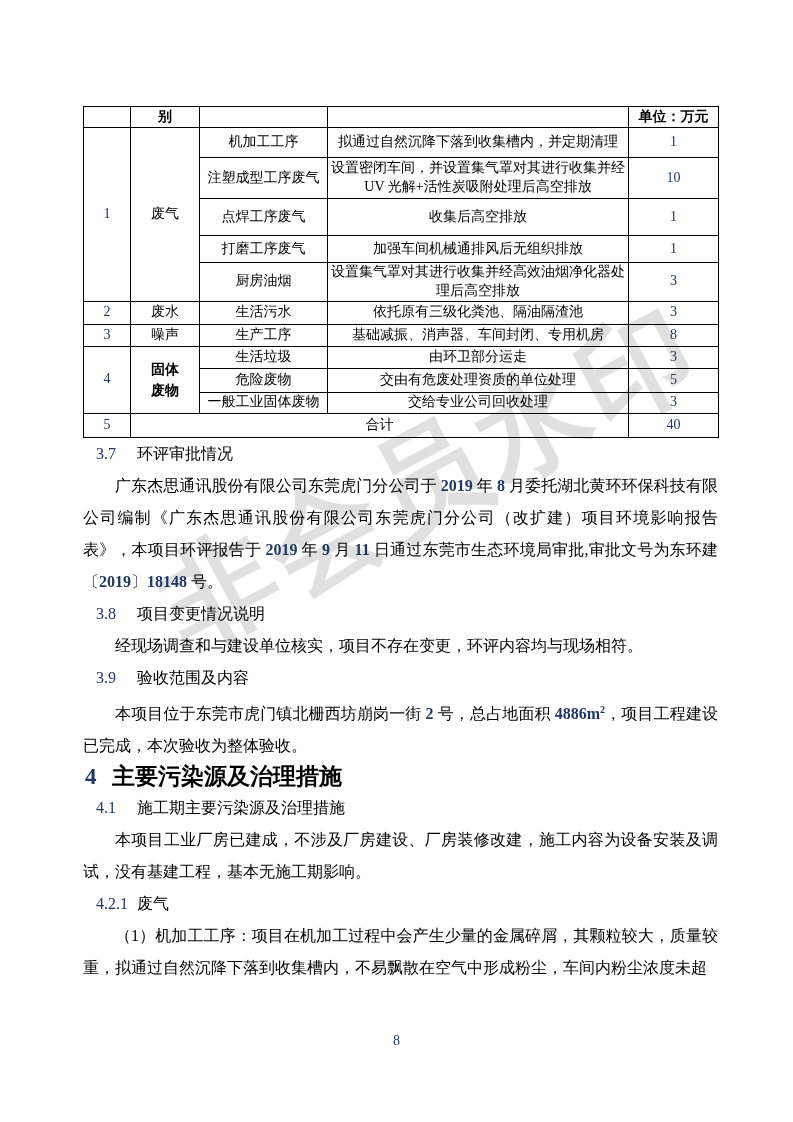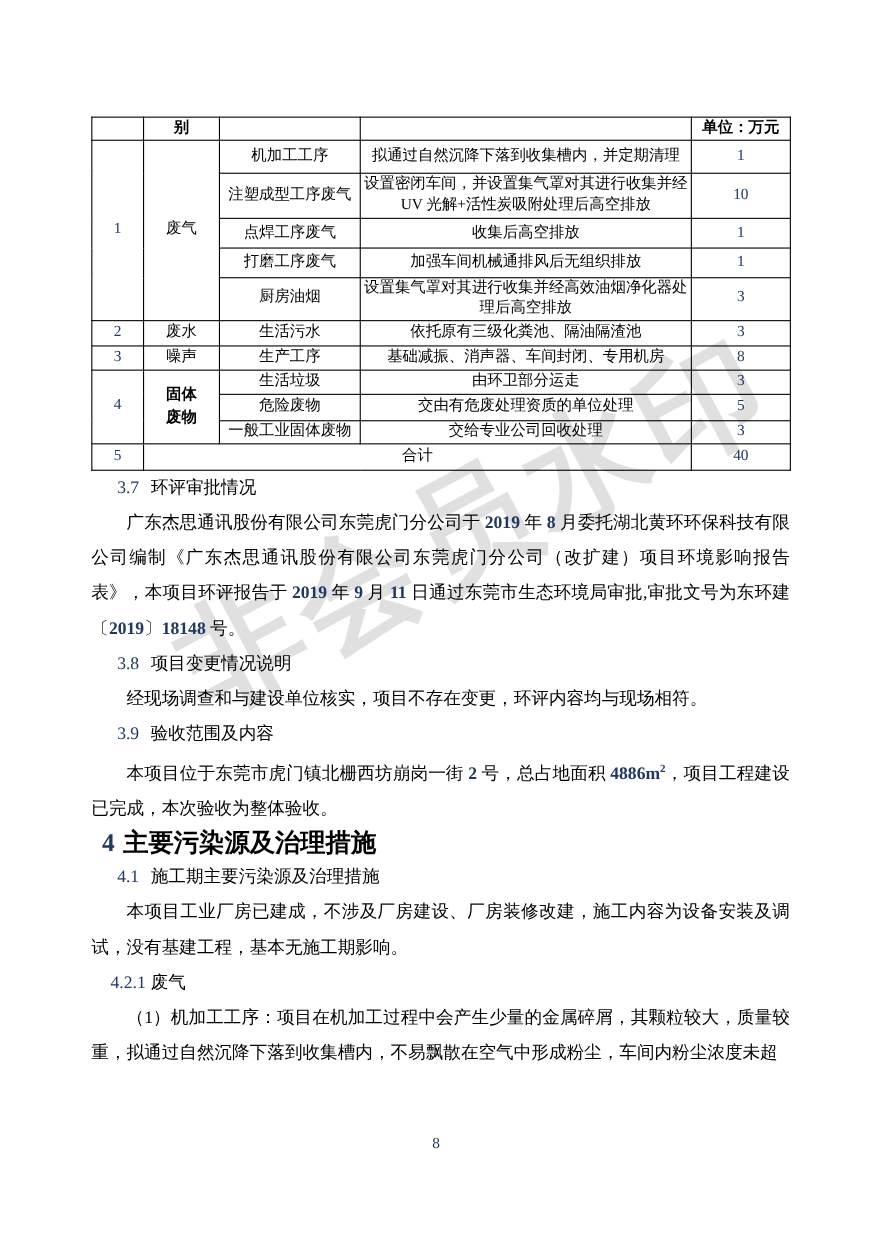--- a/index.html
+++ b/index.html
@@ -23,21 +23,21 @@
   table.summary td{
     border:1px solid #000;text-align:center;vertical-align:middle;
     padding:0 2px;line-height:1.35;overflow:hidden;
   }
   tr.head td{font-weight:bold;}
   .numcell{color:#1f3864;}
   .num{color:#1f3864;font-weight:bold;}
   .bold{font-weight:normal;}
   .w2{display:inline-block;width:2.3em;line-height:1.5;font-weight:bold;}
   .sec{font-size:16px;line-height:32px;padding-left:13px;white-space:nowrap;}
-  .secnum{display:inline-block;min-width:41px;color:#1f3864;text-align:center;}
+  .secnum{display:inline-block;min-width:41px;color:#1f3864;}
   .h4{font-size:23px;font-weight:bold;line-height:30px;padding-left:2px;white-space:nowrap;}
   .h4 .secnum{min-width:27px;}
   .para{font-size:16px;line-height:32px;text-align:justify;text-indent:32px;margin:0;}
   .para sup{font-size:10px;}
   .pageno{
     position:absolute;left:0;right:0;top:1033px;z-index:1;
     text-align:center;font-size:14px;color:#1f3864;
   }
 </style>
 </head>
@@ -70,21 +70,21 @@
           <td rowspan="5">废气</td>
           <td>机加工工序</td>
           <td>拟通过自然沉降下落到收集槽内，并定期清理</td>
           <td class="numcell">1</td>
         </tr>
         <tr style="height:41px">
           <td>注塑成型工序废气</td>
           <td>设置密闭车间，并设置集气罩对其进行收集并经 UV 光解+活性炭吸附处理后高空排放</td>
           <td class="numcell">10</td>
         </tr>
-        <tr style="height:27px">
+        <tr style="height:37px">
           <td>点焊工序废气</td>
           <td>收集后高空排放</td>
           <td class="numcell">1</td>
         </tr>
         <tr style="height:27px">
           <td>打磨工序废气</td>
           <td>加强车间机械通排风后无组织排放</td>
           <td class="numcell">1</td>
         </tr>
         <tr style="height:38px">

